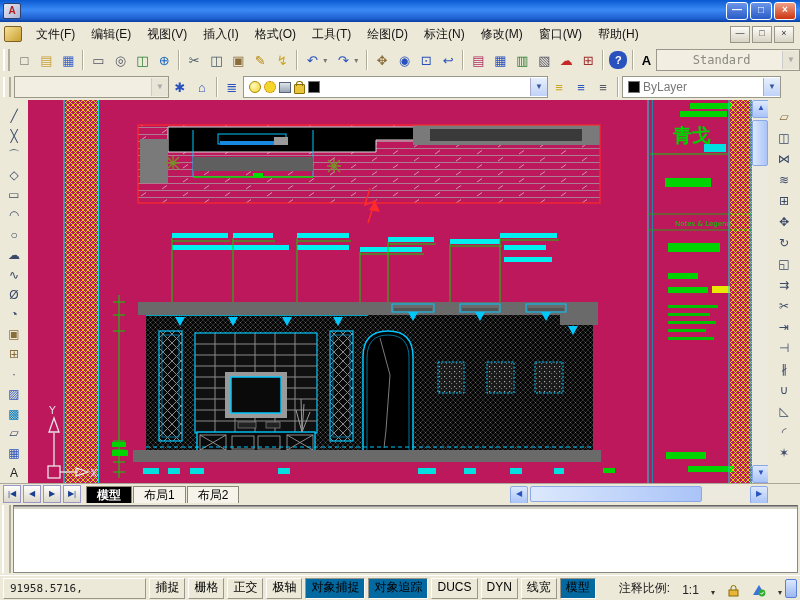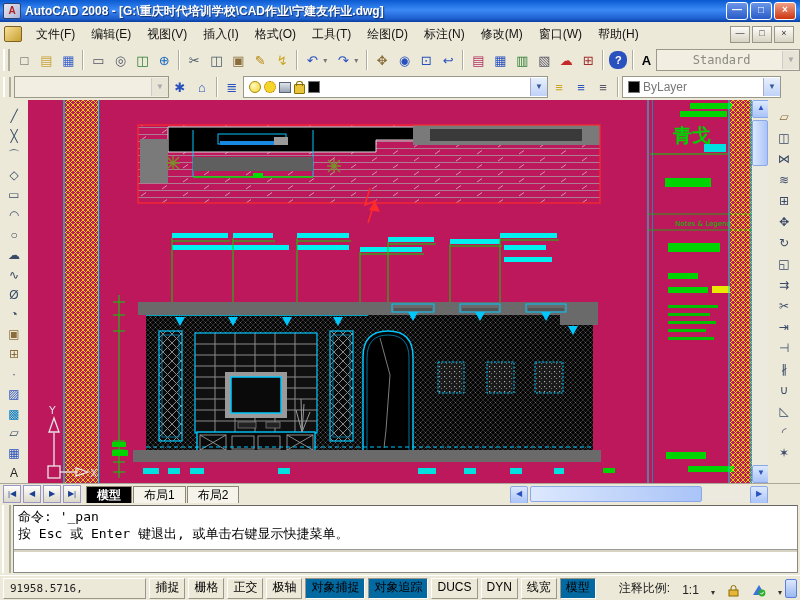--- a/index.html
+++ b/index.html
@@ -72,21 +72,20 @@
   #cleanbtn{margin-left:auto;width:17px;height:17px;background:linear-gradient(180deg,#dce8fd,#9cb8f0);border:1px solid #5a7edc;border-radius:2px;}
   .tinyarr{font-size:8px;color:#333;}
 </style>
 </head>
 <body>
 
 <div id="app">
 
   <div id="titlebar">
     <div class="appicon">A</div>
-    <div class="ttext">AutoCAD 2008 - [G:\重庆时代培训学校\CAD作业\宁建友作业.dwg]</div>
     <div class="winbtns">
       <div class="wbtn">—</div>
       <div class="wbtn">□</div>
       <div class="wbtn close">×</div>
     </div>
   </div>
 
   <div id="menubar">
     <div class="docicon"></div>
     <span id="menuitems" style="display:flex">
@@ -477,24 +476,20 @@
       <div class="sbtn">◀</div>
       <div class="sthumb" id="hthumb"></div>
       <div style="flex:1"></div>
       <div class="sbtn">▶</div>
     </div>
   </div>
 
   <div id="cmdwin">
     <div id="cmdgrip"></div>
     <div id="cmdbox">
-      <div id="cmdhist">
-          <div>命令: '_pan</div>
-          <div>按 Esc 或 Enter 键退出, 或单击右键显示快捷菜单。</div>
-        </div>
       <div id="cmdsplit"></div>
       <div id="cmdinput"></div>
     </div>
   </div>
 
   <div id="statusbar">
     <div id="coords">91958.5716, -55853.0763, 0.0000</div>
     <span id="stoggles" style="display:flex;gap:3px;">
         <span class="stoggle">捕捉</span>
         <span class="stoggle">栅格</span>

